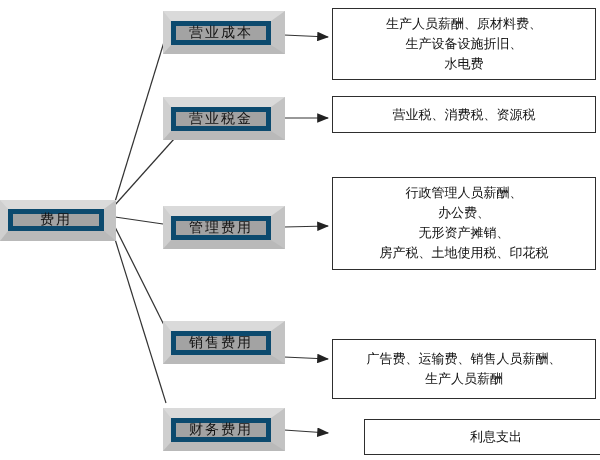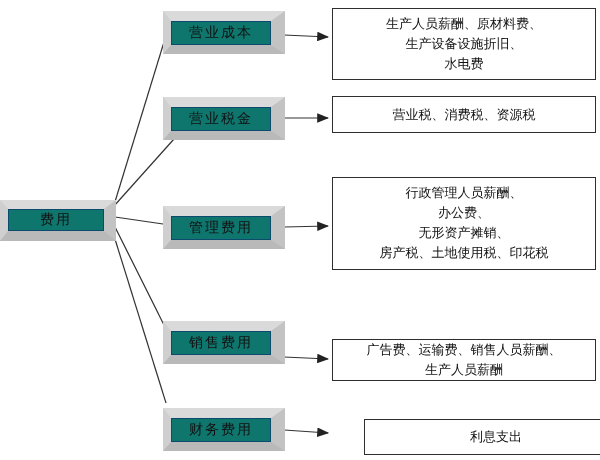--- a/index.html
+++ b/index.html
@@ -12,22 +12,22 @@
   .connectors { position:absolute; left:0; top:0; pointer-events:none; }
 
   
   .slab {
     position:absolute;
     border-style:solid;
     border-color:#dadada #c3c3c3 #b9b9b9 #cfcfcf;
   }
   .slab-face {
     width:100%; height:100%;
-    background:#0f766e;
-    border:1px solid #0c4a6e;
+    background:#a3a3a3;
+    border:5px solid #0c4a6e;
     display:flex; align-items:center; justify-content:center;
     font-size:14px; color:#111; letter-spacing:2px; white-space:nowrap;
   }
   .branch-slab { left:163px; width:122px; height:43px; border-width:10px 14px 9px 8px; }
   .root-slab   { left:0;     width:116px; height:41px; border-width:9px 12px 10px 8px; }
 
   
   .detail-box {
     position:absolute; left:332px; width:264px;
     background:#ffffff; border:1.5px solid #2e2e2e;
@@ -103,21 +103,21 @@
     <div class="detail-line">营业税、消费税、资源税</div>
   </div>
 
   <div class="detail-box" style="top:177px;height:93px;font-family:Liberation Mono, monospace;">
     <div class="detail-line">行政管理人员薪酬、</div>
     <div class="detail-line">办公费、</div>
     <div class="detail-line">无形资产摊销、</div>
     <div class="detail-line">房产税、土地使用税、印花税</div>
   </div>
 
-  <div class="detail-box" style="top:339px;height:42px;">
+  <div class="detail-box" style="top:339px;height:60px;">
     <div class="detail-line">广告费、运输费、销售人员薪酬、</div>
     <div class="detail-line">生产人员薪酬</div>
   </div>
 
   <div class="detail-box" style="top:419px;height:36px;margin-left:32px;">
     <div class="detail-line">利息支出</div>
   </div>
 
 </div>
 

